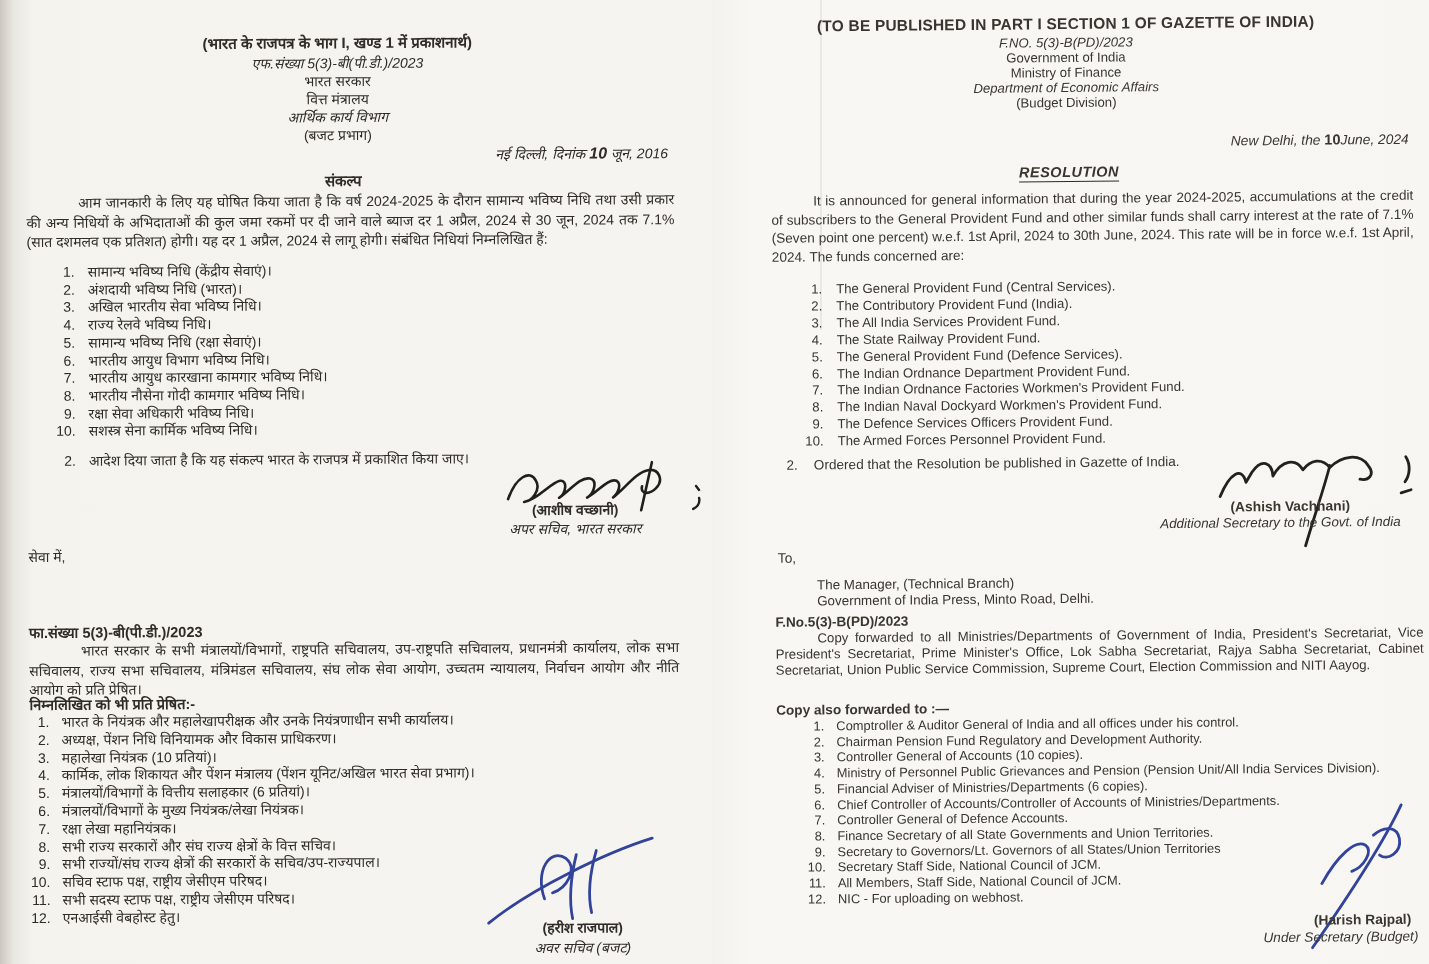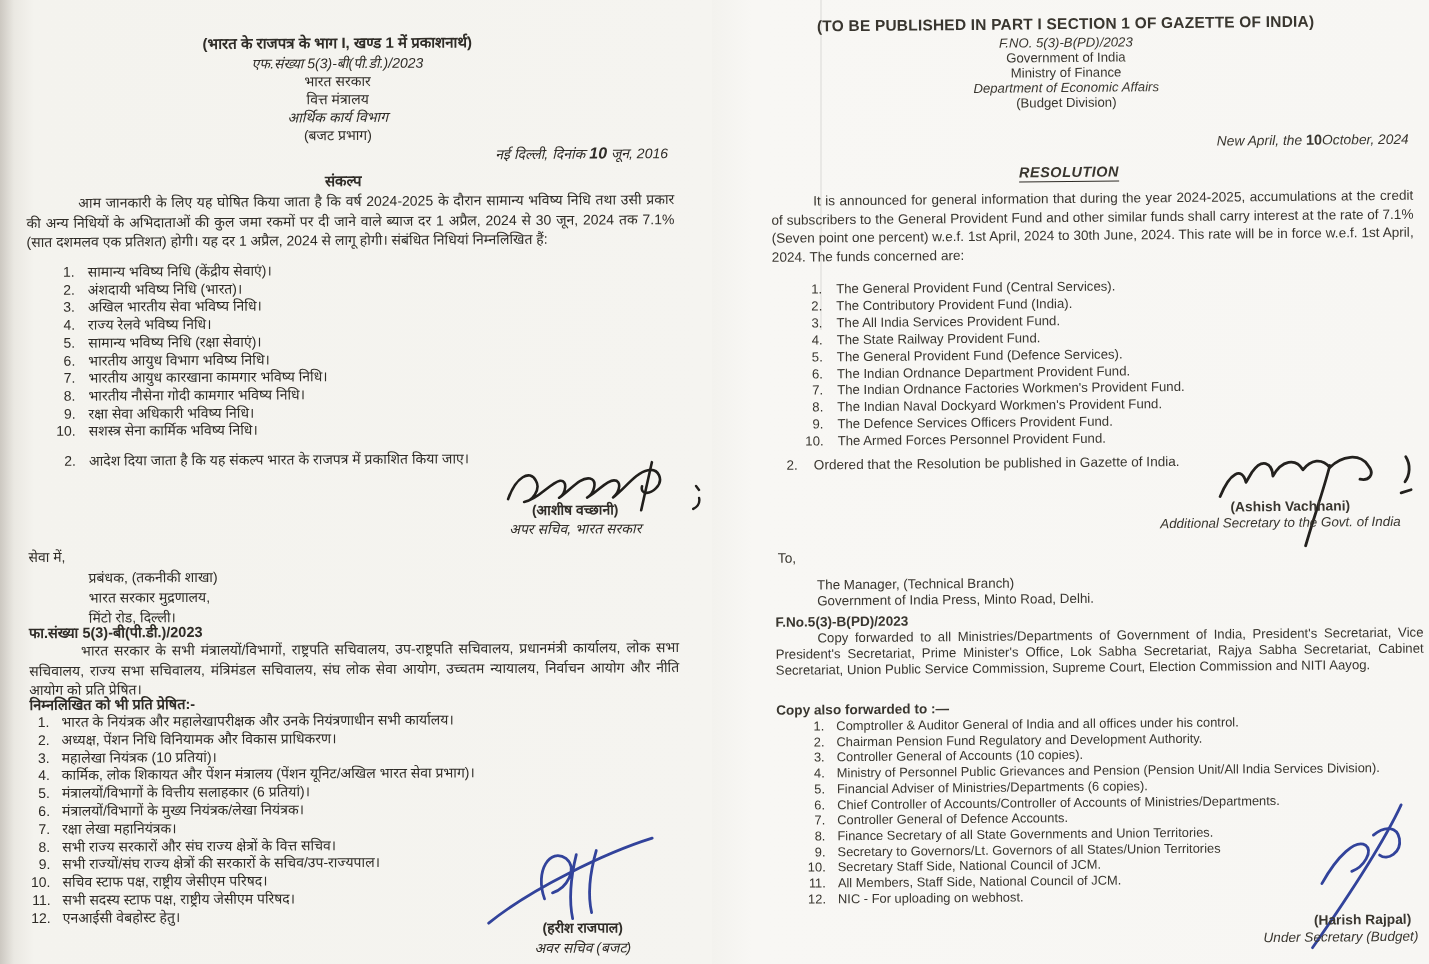--- a/index.html
+++ b/index.html
@@ -102,25 +102,20 @@
 
       <svg class="abs sig" style="left:500px;top:460px;" width="215" height="56" viewBox="0 0 215 56">
         <path d="M8 40 C16 18 30 10 36 22 C41 31 32 42 24 43 C38 41 50 24 60 22 C68 21 66 35 59 39 C70 32 80 18 90 20 C98 22 94 35 87 39 C97 34 106 22 114 22 C122 22 120 33 113 39 C125 30 136 14 148 12 C159 10 164 22 156 30 C149 37 140 36 142 28" stroke="#211f1c" stroke-width="2.6"></path>
         <path d="M152 4 L141 52" stroke="#211f1c" stroke-width="2.6"></path>
         <path d="M196 28 l3 4 M199 40 c1 5 -2 9 -6 11" stroke="#211f1c" stroke-width="2.4"></path>
       </svg>
       <div class="abs hi b ctr" style="left:480px;top:502px;width:190px;">(आशीष वच्छानी)</div>
       <div class="abs hi i ctr" style="left:460px;top:521px;width:230px;">अपर सचिव, भारत सरकार</div>
 
       <div class="abs hi" style="left:28px;top:546px;">सेवा में,</div>
-      <div class="abs hi" style="left:88px;top:566px;line-height:20px;">
-        <div>प्रबंधक, (तकनीकी शाखा)</div>
-        <div>भारत सरकार मुद्रणालय,</div>
-        <div>मिंटो रोड, दिल्ली।</div>
-      </div>
 
       <div class="abs hi b" style="left:28px;top:622px;font-size:14.5px;">फा.संख्या 5(3)-बी(पी.डी.)/2023</div>
 
       <div class="abs hi jst" style="left:28px;top:640px;width:650px;line-height:19.5px;text-indent:52px;">भारत सरकार के सभी मंत्रालयों/विभागों, राष्ट्रपति सचिवालय, उप-राष्ट्रपति सचिवालय, प्रधानमंत्री कार्यालय, लोक सभा सचिवालय, राज्य सभा सचिवालय, मंत्रिमंडल सचिवालय, संघ लोक सेवा आयोग, उच्चतम न्यायालय, निर्वाचन आयोग और नीति आयोग को प्रति प्रेषित।</div>
 
       <div class="abs hi b" style="left:28px;top:694px;font-size:14.5px;">निम्नलिखित को भी प्रति प्रेषित:-</div>
 
       <div class="abs" style="left:28px;top:712px;width:650px;">
         <div class="row hi" style="line-height:17.8px;">
             <span class="num" style="width:20px;">1.</span>
@@ -189,21 +184,21 @@
       <div class="abs en ctr" style="left:58px;top:16px;width:600px;">
         <div class="b" style="font-size:15.5px;letter-spacing:0.2px;">(TO BE PUBLISHED IN PART I SECTION 1 OF GAZETTE OF INDIA)</div>
         <div class="i" style="margin-top:3px;line-height:15px;">F.NO. 5(3)-B(PD)/2023</div>
         <div style="line-height:15px;">Government of India</div>
         <div style="line-height:15px;">Ministry of Finance</div>
         <div class="i" style="line-height:15px;">Department of Economic Affairs</div>
         <div style="line-height:15px;">(Budget Division)</div>
       </div>
 
       <div class="abs en i rt" style="left:420px;top:134px;width:280px;font-size:13.8px;">
-        <span>New April, the </span><span class="b" style="font-style:normal;font-size:14.5px;">10</span><span>October, 2024</span>
+        <span>New Delhi, the </span><span class="b" style="font-style:normal;font-size:14.5px;">10</span><span>June, 2024</span>
       </div>
 
       <div class="abs ctr" style="left:280px;top:163px;width:160px;">
         <span class="en b i u" style="font-size:14.5px;letter-spacing:0.5px;">RESOLUTION</span>
       </div>
 
       <div class="abs en jst" style="left:62px;top:190px;width:642px;line-height:18.6px;text-indent:42px;font-size:13.6px;">It is announced for general information that during the year 2024-2025, accumulations at the credit of subscribers to the General Provident Fund and other similar funds shall carry interest at the rate of 7.1% (Seven point one percent) w.e.f. 1st April, 2024 to 30th June, 2024. This rate will be in force w.e.f. 1st April, 2024.  The funds concerned are:</div>
 
       <div class="abs" style="left:62px;top:279px;width:600px;">
         <div class="row en" style="line-height:16.9px;">

